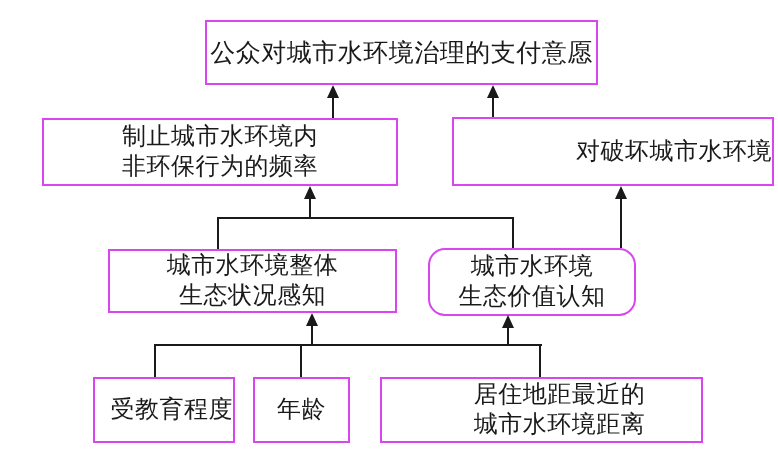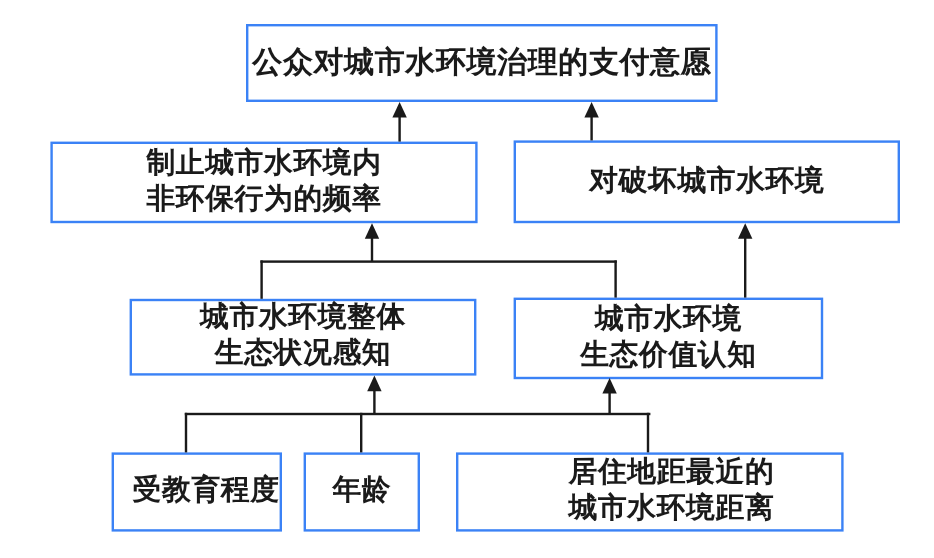--- a/index.html
+++ b/index.html
@@ -8,31 +8,30 @@
     width: 778px;
     height: 465px;
     background: #ffffff;
     font-family: "Liberation Serif", "DejaVu Serif", serif;
     color: #1a1a1a;
     overflow: hidden;
   }
   .node {
     position: absolute;
     box-sizing: border-box;
-    border: 2px solid #3b82f6;
+    border: 2px solid #d946ef;
     background: #ffffff;
     display: flex;
     flex-direction: column;
     justify-content: center;
     align-items: center;
     text-align: center;
     font-size: 24px;
     line-height: 1.24;
     letter-spacing: 0.5px;
-    font-weight: bold;
   }
   .node.title { font-size: 25px; }
   .vline, .hline {
     position: absolute;
     background: #1a1a1a;
   }
   .vline { width: 2px; }
   .hline { height: 2px; }
   .ah {
     position: absolute;
@@ -49,29 +48,29 @@
 <div class="canvas">
 
   <div class="node title" style="left:205px; top:20px; width:393px; height:65px;">
     <div>公众对城市水环境治理的支付意愿</div>
   </div>
 
   <div class="node" style="left:42px; top:118px; width:356px; height:68px;align-items:center;">
     <div>制止城市水环境内</div>
     <div>非环保行为的频率</div>
   </div>
-  <div class="node" style="left:428px; top:117px; width:322px; height:69px;">
+  <div class="node" style="left:452px; top:117px; width:322px; height:69px;align-items:flex-end;">
     <div>对破坏城市水环境</div>
   </div>
 
   <div class="node" style="left:108px; top:249px; width:289px; height:64px;">
     <div>城市水环境整体</div>
     <div>生态状况感知</div>
   </div>
-  <div class="node" style="left:428px; top:248px; width:258px; height:68px;">
+  <div class="node" style="left:428px; top:248px; width:208px; height:68px;border-radius:17px;">
     <div>城市水环境</div>
     <div>生态价值认知</div>
   </div>
 
   <div class="node" style="left:93px; top:377px; width:142px; height:66px;align-items:flex-end;">
     <div>受教育程度</div>
   </div>
   <div class="node" style="left:253px; top:377px; width:97px; height:66px;">
     <div>年龄</div>
   </div>

